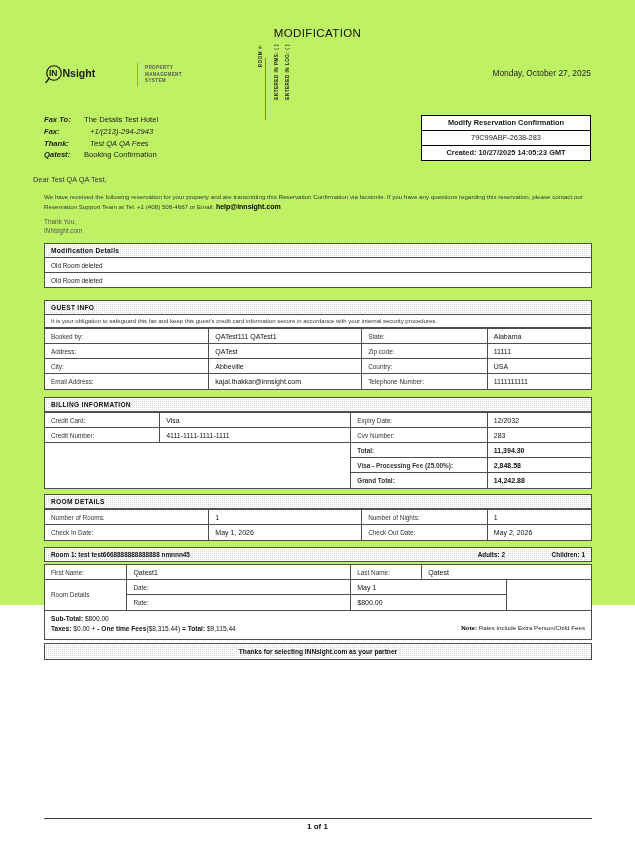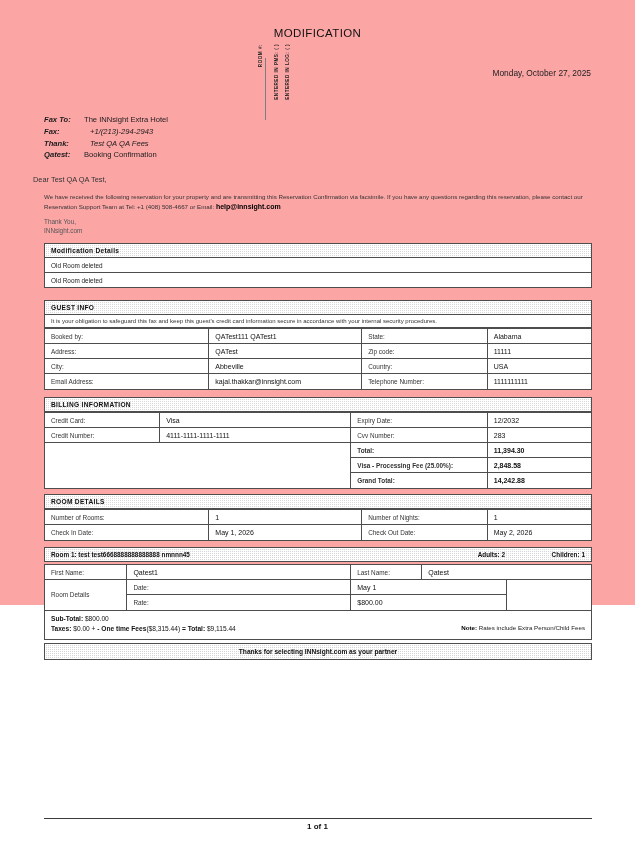--- a/index.html
+++ b/index.html
@@ -10,21 +10,21 @@
     background: #ffffff;
     font-family: "Liberation Sans", sans-serif;
     color: #1a1a1a;
     position: relative;
     overflow: hidden;
   }
   .page {
     position: absolute;
     left: 0; top: 0;
     width: 635px; height: 605px;
-    background: #fca5a5;
+    background: #bef264;
   }
 
   
   .doc-title {
     position: absolute;
     left: 0; top: 27px;
     width: 635px;
     text-align: center;
     font-size: 11.5px;
     letter-spacing: .4px;
@@ -262,51 +262,70 @@
     color: #111;
   }
 </style>
 </head>
 <body>
 
 <div class="page">
 
   <div class="doc-title">MODIFICATION</div>
 
+  <div class="logo-wrap">
+    <svg class="logo-mark" width="86" height="26" viewBox="0 0 172 52">
+      <circle cx="20" cy="22" r="14.5" fill="none" stroke="#1a1a1a" stroke-width="2.4"></circle>
+      <line x1="10.5" y1="32.5" x2="4" y2="41" stroke="#1a1a1a" stroke-width="2.6" stroke-linecap="round"></line>
+      <text x="10" y="28" font-family="Liberation Sans, sans-serif" font-size="17" font-weight="bold" fill="#1a1a1a">IN</text>
+      <text x="37" y="30" font-family="Liberation Sans, sans-serif" font-size="21" font-weight="bold" fill="#1a1a1a">Nsight</text>
+    </svg>
+    <div class="logo-div"></div>
+    <div class="logo-sub">
+      <div>PROPERTY</div>
+      <div>MANAGEMENT</div>
+      <div>SYSTEM</div>
+    </div>
+  </div>
 
   <div class="vert-block">
     <div style="position:relative;width:10px;height:62px;">
       <div class="vert-txt" style="position:absolute;left:0;top:0;">ROOM #:</div>
       <div class="vert-rule"></div>
     </div>
     <div class="vert-txt">ENTERED IN PMS: (  )</div>
     <div class="vert-txt">ENTERED IN LOG: (  )</div>
   </div>
 
   <div class="date-line">Monday, October 27, 2025</div>
 
   <div class="faxblock">
     <div class="row">
       <span class="lab">Fax To:</span>
-      <span class="val">The INNsight Extra Hotel</span>
+      <span class="val">The Details Test Hotel</span>
     </div>
     <div class="row">
       <span class="lab">Fax:</span>
       <span class="val pad">+1/(213)-294-2943</span>
     </div>
     <div class="row">
       <span class="lab">Thank:</span>
       <span class="val pad">Test QA QA Fees</span>
     </div>
     <div class="row">
       <span class="lab">Qatest:</span>
       <span class="val">Booking Confirmation</span>
     </div>
   </div>
 
+  <div class="confbox">
+    <div class="cb b">Modify Reservation Confirmation</div>
+    <div class="cb">79C99ABF-2638-283</div>
+    <div class="cb b">Created: 10/27/2025 14:05:23 GMT</div>
+  </div>
 
   <div class="salut">Dear Test QA QA Test,</div>
   <div class="para">
     <span>We have received the following reservation for your property and are transmitting this Reservation Confirmation via facsimile. If you have any questions regarding this reservation, please contact our Reservation Support Team at Tel: +1 (408) 508-4667 or Email:</span>
     <b>help@innsight.com</b>
   </div>
   <div class="thanks">
     <div>Thank You,</div>
     <div>INNsight.com</div>
   </div>

